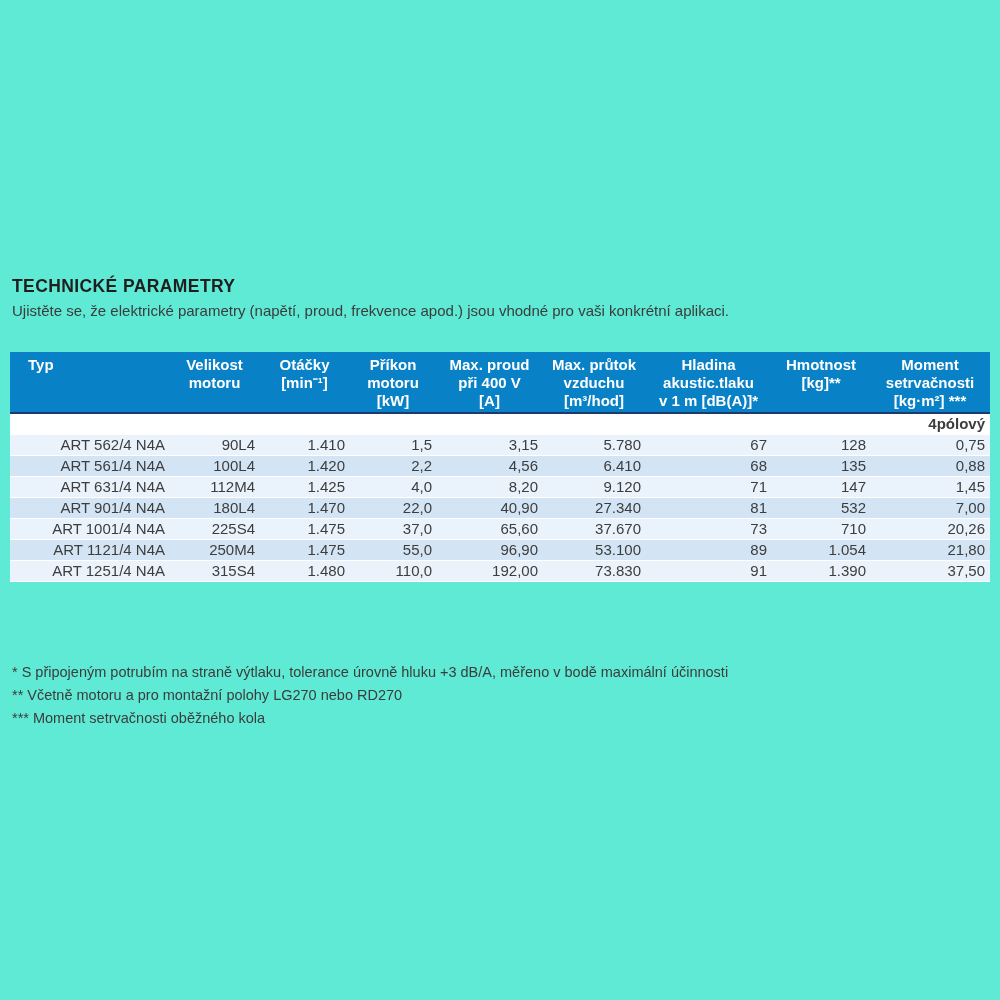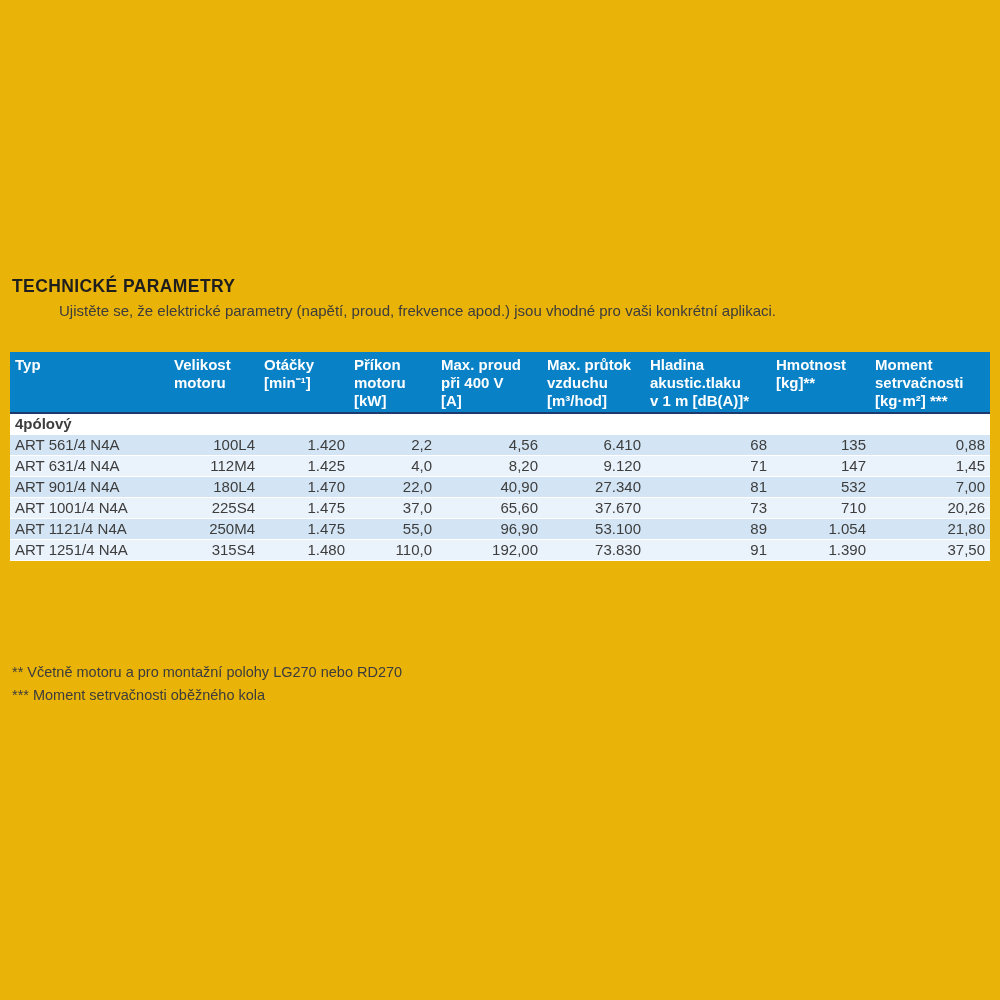--- a/index.html
+++ b/index.html
@@ -3,68 +3,68 @@
 <meta charset="utf-8">
 <style>
   * { margin: 0; padding: 0; box-sizing: border-box; }
   html, body { background: #ffffff; }
   body {
     width: 1000px; height: 1000px;
     font-family: "Liberation Sans", sans-serif;
     position: relative;
     color: #3d3d3d;
   }
-  .page { position: absolute; inset: 0; background: #eab308; }
+  .page { position: absolute; inset: 0; background: #5eead4; }
 
   .page-title {
     position: absolute; left: 12px; top: 276px;
     font-size: 17.5px; font-weight: bold; color: #1e1e1e;
     letter-spacing: 0.4px;
   }
   .intro {
     position: absolute; left: 12px; top: 302px;
-    font-size: 15px; color: #3c3c3c; margin-left: 47px;
+    font-size: 15px; color: #3c3c3c;
   }
 
   table.params {
     position: absolute; left: 10px; top: 352px; width: 980px;
     border-collapse: collapse; table-layout: fixed;
     font-size: 15px;
   }
   table.params th {
     background: #0981c6;
     color: #ffffff;
     font-weight: bold;
-    text-align: left;
+    text-align: center;
     vertical-align: top;
     white-space: pre-line;
     line-height: 18px;
     padding: 4px 5px 2px 4px;
     border-bottom: 2px solid #1c3a6d;
   }
-  table.params th.left { text-align: left; padding-left: 5px; }
+  table.params th.left { text-align: left; padding-left: 18px; }
 
   tr.section-row td {
     background: #ffffff;
     font-weight: bold;
     color: #141414;
     text-align: left;
     height: 23px;
     padding: 2px 5px 1px 5px;
     vertical-align: middle;
   }
   table.params td {
     color: #3d3d3d;
     text-align: right;
     height: 21px;
     padding: 0 5px;
     vertical-align: middle;
     border-bottom: 1px solid #ffffff;
   }
-  table.params td.left { text-align: left; }
+  table.params td.left { text-align: right; }
   tr.row-a td { background: #eaf2fb; }
   tr.row-b td { background: #d3e5f4; }
 
   .footnotes {
     position: absolute; left: 12px; top: 661px;
     font-size: 14.5px; color: #3c3c3c;
   }
   .footnotes p { line-height: 23px; }
 </style>
 </head>
@@ -110,20 +110,31 @@
 [kg]**</th>
         <th>Moment
 setrvačnosti
 [kg·m²] ***</th>
       </tr>
     </thead>
     <tbody>
       <tr class="section-row">
         <td colspan="9" class="left">4pólový</td>
       </tr>
+      <tr class="row-a">
+        <td class="left">ART 562/4 N4A</td>
+        <td>90L4</td>
+        <td>1.410</td>
+        <td>1,5</td>
+        <td>3,15</td>
+        <td>5.780</td>
+        <td>67</td>
+        <td>128</td>
+        <td>0,75</td>
+      </tr>
       <tr class="row-b">
         <td class="left">ART 561/4 N4A</td>
         <td>100L4</td>
         <td>1.420</td>
         <td>2,2</td>
         <td>4,56</td>
         <td>6.410</td>
         <td>68</td>
         <td>135</td>
         <td>0,88</td>
@@ -180,17 +191,18 @@
         <td>192,00</td>
         <td>73.830</td>
         <td>91</td>
         <td>1.390</td>
         <td>37,50</td>
       </tr>
     </tbody>
   </table>
 
   <div class="footnotes">
+    <p>* S připojeným potrubím na straně výtlaku, tolerance úrovně hluku +3 dB/A, měřeno v bodě maximální účinnosti</p>
     <p>** Včetně motoru a pro montažní polohy LG270 nebo RD270</p>
     <p>*** Moment setrvačnosti oběžného kola</p>
   </div>
 
 </div>
 
 </body></html>

